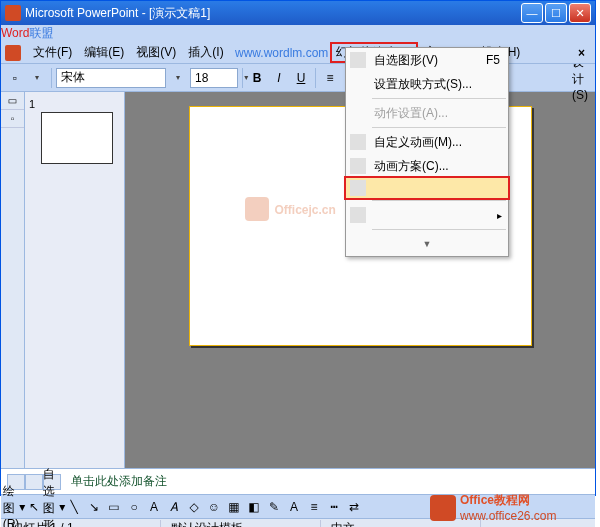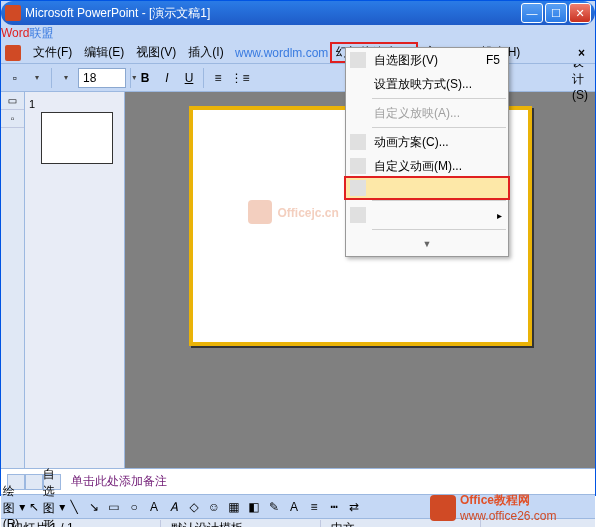--- a/index.html
+++ b/index.html
@@ -1,20 +1,20 @@
 <!DOCTYPE html>
 <html><head>
 <meta charset="utf-8">
 <style>
 * { box-sizing: border-box; margin: 0; padding: 0; font-family: "Microsoft YaHei", SimSun, Arial, sans-serif; font-size: 12px; }
 body { background: #fff; width: 600px; height: 527px; overflow: hidden; position: relative; }
 
 .window { width: 596px; height: 496px; border: 1px solid #0054E3; background: #c5d8f5; position: relative; }
 
-.titlebar { height: 24px; background: linear-gradient(to bottom, #2a7be6, #1e5bc7); display: flex; align-items: center; padding: 0 4px; border-radius: 12px; }
+.titlebar { height: 24px; background: linear-gradient(to bottom, #2a7be6, #1e5bc7); display: flex; align-items: center; padding: 0 4px; }
 .titlebar .app-icon { width: 16px; height: 16px; background: #d04a25; margin-right: 4px; border-radius: 2px; }
 .titlebar .title { color: #fff; flex: 1; }
 .titlebar .btn { width: 22px; height: 20px; margin-left: 2px; border: 1px solid #fff; border-radius: 3px; display: flex; align-items: center; justify-content: center; color: #fff; font-size: 11px; }
 .min,.max { background: linear-gradient(#5aa0f3,#2a7be6); }
 .close { background: linear-gradient(#f08070,#c83020); }
 
 .menubar { height: 22px; background: #c5d8f5; display: flex; align-items: center; padding: 0 4px; border-bottom: 1px solid #9cb8e0; position: relative; }
 .menubar .m-icon { width: 16px; height: 16px; background: #d04a25; margin-right: 6px; border-radius: 2px; }
 .menubar .menu-item { padding: 2px 6px; cursor: default; }
 .menubar .hilite { border: 2px solid #e02020; padding: 0 4px; }
@@ -28,38 +28,38 @@
 .sizebox { width: 48px; height: 20px; background: #fff; border: 1px solid #8ba8d0; padding: 0 4px; display: flex; align-items: center; justify-content: space-between; gap: 36px; }
 .drop { font-size: 8px; color: #444; }
 
 .workspace { display: flex; height: 376px; background: #808080; }
 .outline { width: 24px; background: #e0e8f5; border-right: 1px solid #9cb8e0; }
 .outline .outbtn { height: 18px; border-bottom: 1px solid #c0c8e0; display: flex; align-items: center; justify-content: center; font-size: 10px; }
 .thumbs { width: 100px; background: #e8ecf6; border-right: 1px solid #9cb8e0; padding: 6px 4px; }
 .thumb-num { font-size: 11px; margin-bottom: 2px; }
 .thumb { width: 72px; height: 52px; border: 1px solid #333; background: #fff; margin-left: 12px; }
 .slide-area { flex: 1; display: flex; align-items: flex-start; justify-content: center; padding: 14px; position: relative; }
-.slide { width: 343px; height: 240px; background: #fff; border: 4px solid #eab308; box-shadow: 2px 2px 0 #333; position: relative; }
+.slide { width: 343px; height: 240px; background: #fff; border: 1px solid #eab308; box-shadow: 2px 2px 0 #333; position: relative; }
 .wm1 { position: absolute; left: 55px; top: 90px; color: #e8a080; font-size: 18px; font-weight: bold; opacity: 0.5; }
 .wm1 .oj-icon { display: inline-block; width: 24px; height: 24px; background: #e8a080; border-radius: 4px; vertical-align: middle; margin-right: 6px; }
 
 .dropdown { position: absolute; left: 344px; top: 46px; width: 164px; background: #f9f9f9; border: 1px solid #999; box-shadow: 2px 2px 4px rgba(0,0,0,0.3); z-index: 10; }
 .dropdown .dl { height: 24px; display: flex; align-items: center; padding-left: 28px; position: relative; }
 .dropdown .dl.disabled { color: #a0a0a0; }
 .dropdown .dl .dicon { position: absolute; left: 4px; width: 16px; height: 16px; background: #e0e0e0; }
 .dropdown .dl .sc { margin-left: auto; margin-right: 8px; }
 .dropdown .dl.hover { background: #fde8a8; border: 1px solid #e0c060; margin: -1px; padding-left: 27px; }
 .dropdown .dl.redbox { border: 2px solid #e02020; margin: -2px; }
 .dropdown .dsep { height: 1px; background: #d0d0d0; margin: 2px 2px 2px 26px; }
 .dropdown .arr { margin-left: auto; margin-right: 6px; font-size: 10px; }
 
 .notes { height: 26px; background: #fff; border-top: 1px solid #9cb8e0; display: flex; align-items: center; padding: 0 6px; }
 .notes .vbtns { width: 56px; display: flex; gap: 0; margin-right: 8px; }
 .notes .vbtns .vb { width: 18px; height: 16px; border: 1px solid #9cb8e0; background: #e0e8f5; }
-.notes .ntext { color: #701a75; }
+.notes .ntext { color: #14532d; }
 
 .drawbar { height: 24px; background: #c5d8f5; border-top: 1px solid #9cb8e0; display: flex; align-items: center; padding: 0 4px; gap: 2px; }
 .drawbar .dbtn { width: 18px; height: 18px; border: 1px solid transparent; display: flex; align-items: center; justify-content: center; font-size: 12px; }
 
 .statusbar { height: 20px; background: #e0e8f5; border-top: 1px solid #9cb8e0; display: flex; align-items: center; }
 .statusbar .sseg { flex: 0 0 160px; border-right: 1px solid #c0c8e0; padding: 0 10px; }
 
 .bottom-wm { position: absolute; left: 430px; top: 492px; display: flex; align-items: center; color: #e05028; font-size: 18px; font-weight: bold; }
 .bottom-wm .bicon { width: 26px; height: 26px; background: #d04a25; border-radius: 4px; margin-right: 4px; }
 .bottom-wm .sub { font-size: 12px; color: #d04a25; display: block; font-weight: normal; }
@@ -91,20 +91,23 @@
     <div class="menu-item">帮助(H)</div>
     <div class="closedoc">×</div>
   </div>
 
   <div class="toolbar">
     <div class="tbtn">▫</div>
     <div class="tbtn">
         <span class="drop">▾</span>
       </div>
     <div class="sep"></div>
+    <div class="fontbox">
+        <span>宋体</span>
+      </div>
     <div class="tbtn">
         <span class="drop">▾</span>
       </div>
     <div class="sizebox">
         <span>18</span>
         <span class="drop">▾</span>
       </div>
     <div class="sep"></div>
     <div class="tbtn">
         <b>B</b>
@@ -182,30 +185,30 @@
     <div class="dl">
       <div class="dicon"></div>
       <span>自选图形(V)</span>
         <span class="sc">F5</span>
     </div>
     <div class="dl">
         <span>设置放映方式(S)...</span>
       </div>
     <div class="dsep"></div>
     <div class="dl disabled">
-        <span>自定义放映(A)...</span>
-      </div>
-    <div class="dsep"></div>
+        <span>动作设置(A)...</span>
+      </div>
+    <div class="dsep"></div>
+    <div class="dl">
+      <div class="dicon"></div>
+      <span>自定义动画(M)...</span>
+    </div>
     <div class="dl">
       <div class="dicon"></div>
       <span>动画方案(C)...</span>
-    </div>
-    <div class="dl">
-      <div class="dicon"></div>
-      <span>自定义动画(M)...</span>
     </div>
     <div class="dl hover redbox">
       <div class="dicon"></div>
     </div>
     <div class="dsep"></div>
     <div class="dl">
       <div class="dicon"></div>
         <span class="arr">▸</span>
     </div>
     <div class="dsep"></div>

